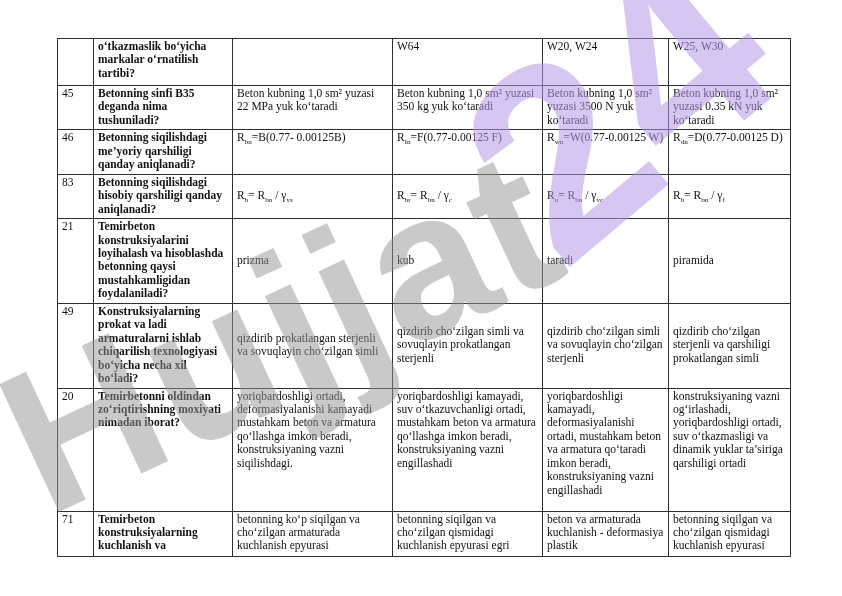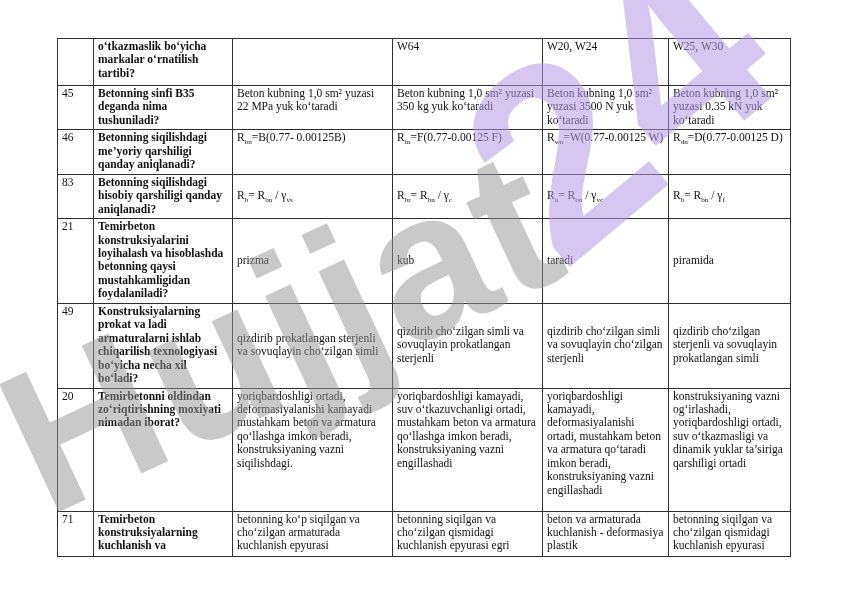--- a/index.html
+++ b/index.html
@@ -116,21 +116,21 @@
           <td class="ans">kub</td>
           <td class="ans">taradi</td>
           <td class="ans">piramida</td>
         </tr>
         <tr style="height:82px" class="mid">
           <td class="num" style="vertical-align:top">49</td>
           <td class="q" style="vertical-align:top">Konstruksiyalarning prokat va ladi armaturalarni ishlab chiqarilish texnologiyasi bo‘yicha necha xil bo‘ladi?</td>
           <td class="ans">qizdirib prokatlangan sterjenli va sovuqlayin cho‘zilgan simli</td>
           <td class="ans">qizdirib cho‘zilgan simli va sovuqlayin prokatlangan sterjenli</td>
           <td class="ans">qizdirib cho‘zilgan simli va sovuqlayin cho‘zilgan sterjenli</td>
-          <td class="ans">qizdirib cho‘zilgan sterjenli va sovuqlayin prokatlangan simli</td>
+          <td class="ans">qizdirib cho‘zilgan sterjenli va qarshiligi prokatlangan simli</td>
         </tr>
         <tr style="height:123px">
           <td class="num">20</td>
           <td class="q">Temirbetonni oldindan zo‘riqtirishning moxiyati nimadan iborat?</td>
           <td class="ans">yoriqbardoshligi ortadi, deformasiyalanishi kamayadi mustahkam beton va armatura qo‘llashga imkon beradi, konstruksiyaning vazni siqilishdagi.</td>
           <td class="ans">yoriqbardoshligi kamayadi, suv o‘tkazuvchanligi ortadi, mustahkam beton va armatura qo‘llashga imkon beradi, konstruksiyaning vazni engillashadi</td>
           <td class="ans">yoriqbardoshligi kamayadi, deformasiyalanishi ortadi, mustahkam beton va armatura qo‘taradi imkon beradi, konstruksiyaning vazni engillashadi</td>
           <td class="ans">konstruksiyaning vazni og‘irlashadi, yoriqbardoshligi ortadi, suv o‘tkazmasligi va dinamik yuklar ta’siriga qarshiligi ortadi</td>
         </tr>
         <tr style="height:45px">

